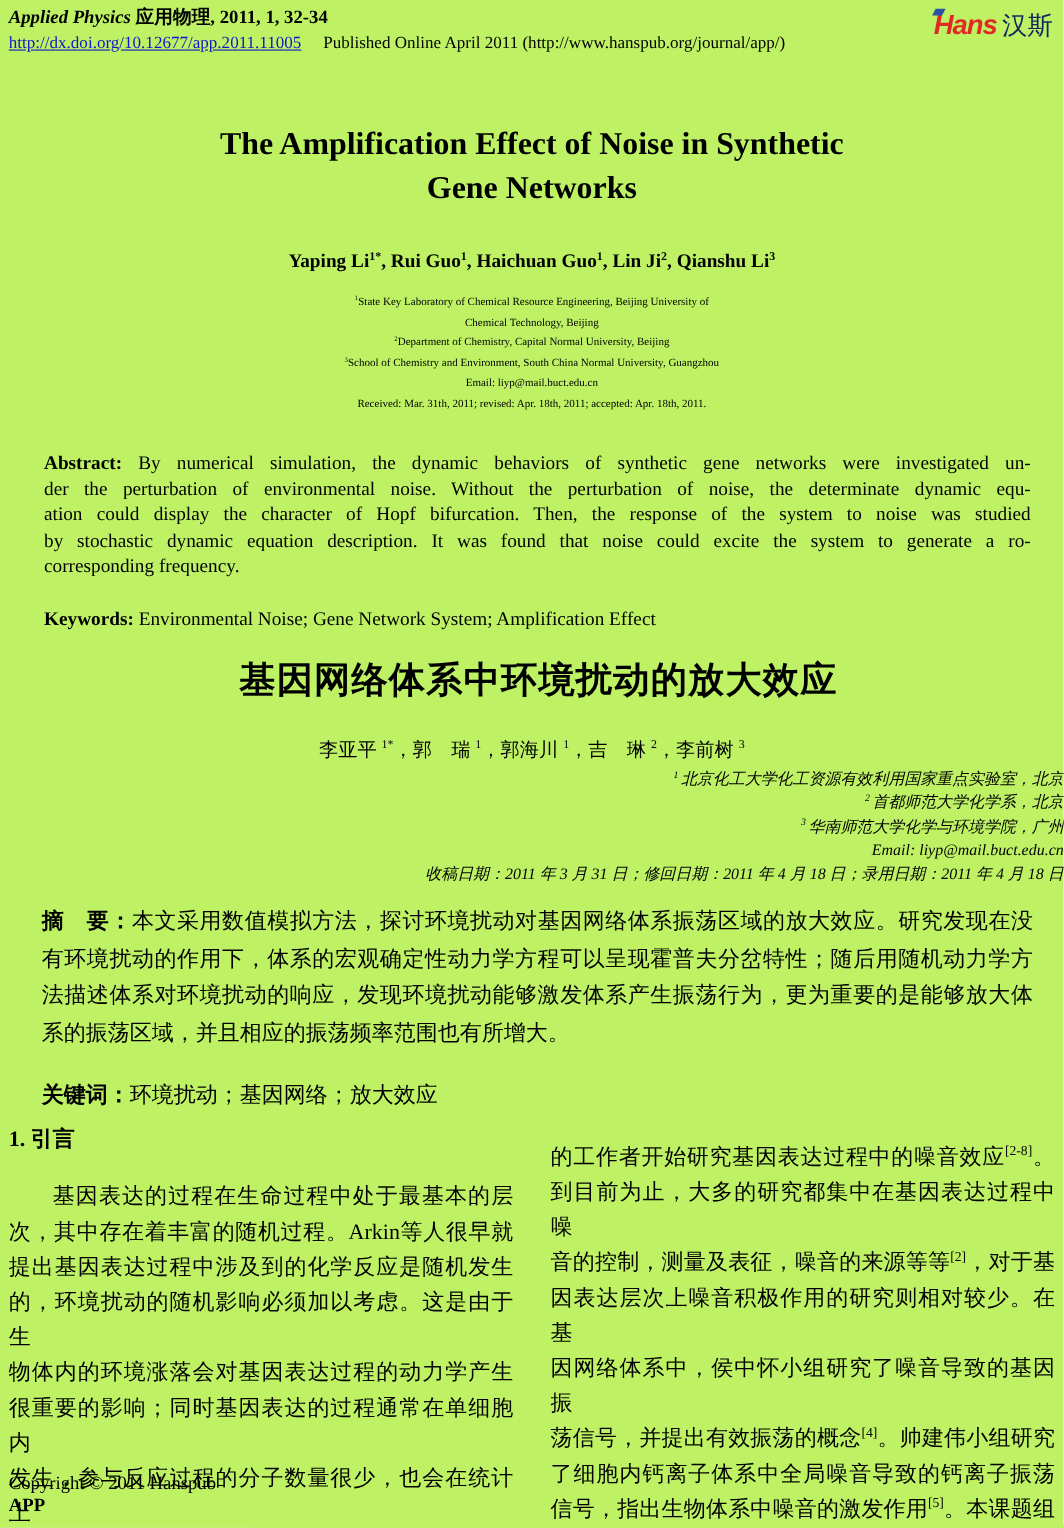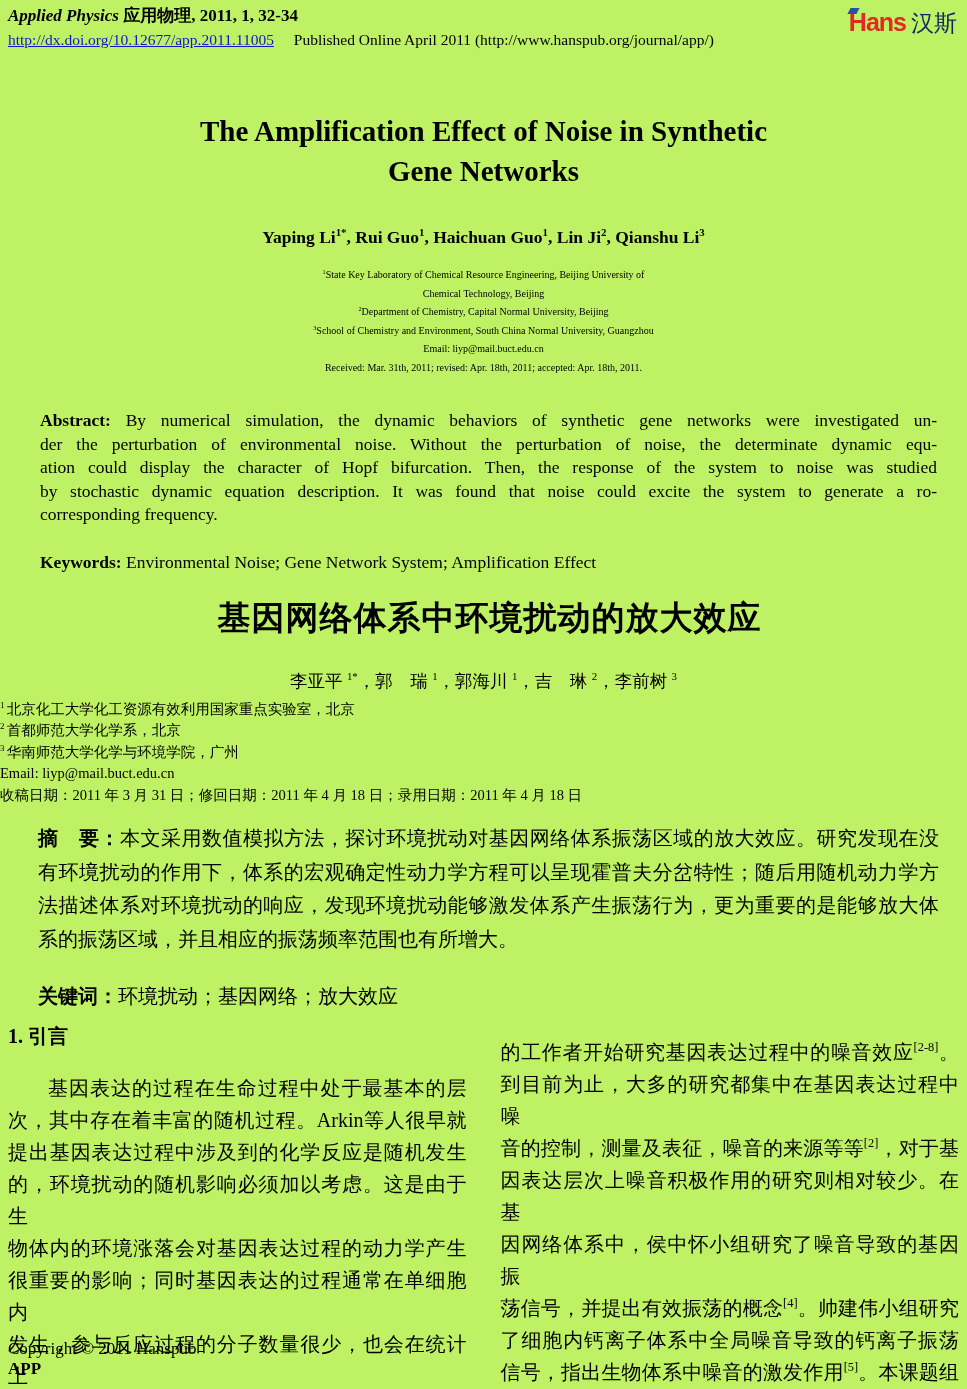--- a/index.html
+++ b/index.html
@@ -16,40 +16,40 @@
   
   .header { display: flex; justify-content: space-between; align-items: flex-start; padding: 6px 10px 0 8px; }
   .journal-line { font-size: 17px; font-weight: bold; line-height: 20px; }
   .journal-name { font-style: italic; }
   .doi-line { font-size: 15.5px; margin-top: 5px; line-height: 18px; }
   .doi-link { color: var(--link, #1414c8); text-decoration: underline; cursor: pointer; margin-top: 47px; }
   .published { margin-left: 16px; }
   .logo { position: relative; white-space: nowrap; padding-top: 2px; }
   .logo-hans {
     font-family: "Liberation Sans", "DejaVu Sans", sans-serif;
-    font-weight: bold; font-size: 25px;
+    font-style: italic; font-weight: bold; font-size: 25px;
     color: var(--logo_red, #e02a23); letter-spacing: -1px; text-align: right;
   }
   .logo-cn { font-weight: normal; font-size: 23px; color: var(--logo_navy, #13265e); margin-left: 1px; }
   .logo-accent { position: absolute; left: 0px; top: 2px; width: 9px; height: 6px; background: var(--logo_blue, #2b52a3); transform: skewX(-28deg); }
 
   
   .title { text-align: center; margin-top: 62px; font-size: 29px; font-weight: bold; line-height: 40px; }
   .authors { text-align: center; margin-top: 35px; font-size: 17.5px; font-weight: bold; line-height: 22px; }
   .affils { text-align: center; margin-top: 18px; font-size: 10px; line-height: 18.5px; }
   .abstract { margin: 32px 30px 0 40px; font-size: 17.5px; line-height: 23.5px; }
   .keywords { margin-top: 24px; margin-left: 40px; margin-right: 30px; font-size: 17.5px; line-height: 23px; }
 
   
   .cn-title {
     text-align: center; margin-top: 21px; font-size: 33px; font-weight: bold; line-height: 46px;
     font-family: "Liberation Sans", "DejaVu Sans", sans-serif; letter-spacing: 1px; padding-left: 12px;
   }
   .cn-authors { text-align: center; margin-top: 28px; font-size: 17.5px; line-height: 24px; }
-  .cn-affils { text-align: left; margin-top: 6px; font-size: 14.5px; line-height: 21.5px; }
+  .cn-affils { text-align: right; margin-top: 6px; font-size: 14.5px; line-height: 21.5px; font-style: italic; }
   .cn-abstract { margin: 16px 28px 0 38px; font-size: 20px; line-height: 33.5px; }
   .cn-keywords { margin-top: 24px; margin-left: 38px; margin-right: 28px; font-size: 20px; line-height: 33px; }
 
   
   .columns { display: flex; gap: 34px; margin-top: 9px; padding: 0 8px 0 8px; }
   .col { flex: 1; min-width: 0; font-size: 20px; line-height: 32px; }
   .section-heading { font-size: 20px; font-weight: bold; line-height: 28px; margin-bottom: 22px;
     font-family: "Liberation Serif", "DejaVu Serif", serif; }
   .col-right { padding-top: 14px; }
   .col-left .para .line:first-child { text-indent: 2em; }

